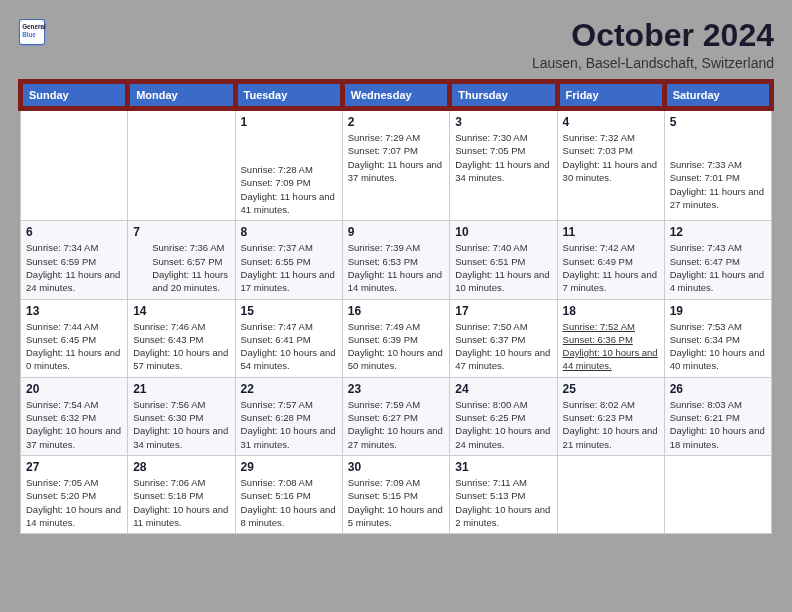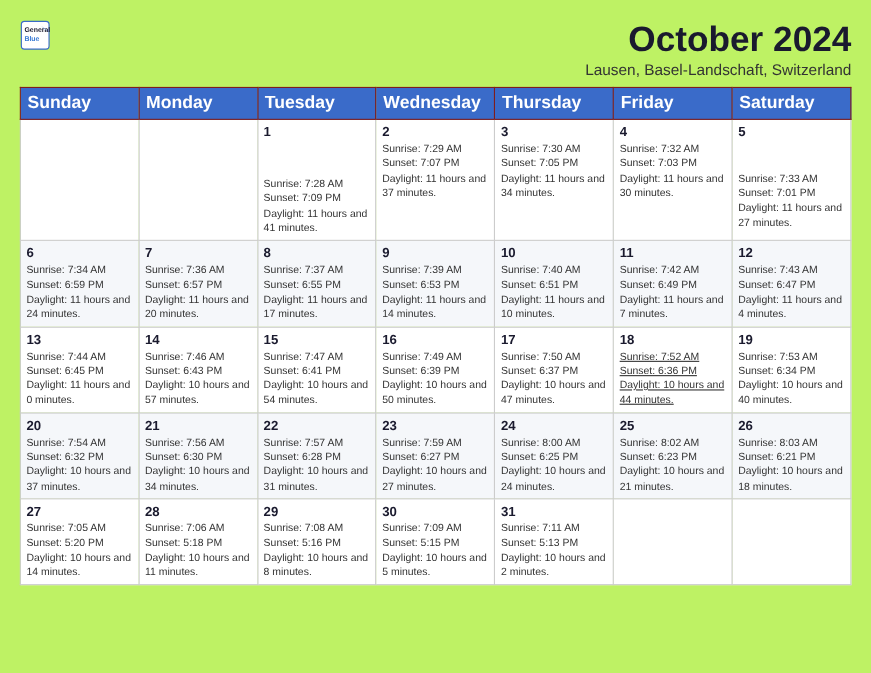--- a/index.html
+++ b/index.html
@@ -7,21 +7,21 @@
       font-family: Arial, sans-serif;
       background: #fff;
       width: 792px;
       height: 612px;
       overflow: hidden;
     }
     .page {
       width: 792px;
       min-height: 612px;
       padding: 18px 18px 28px 18px;
-      background: #bef264;
+      background: #a3a3a3;
     }
     .header-row {
       display: flex;
       justify-content: space-between;
       align-items: flex-start;
       margin-bottom: 8px;
     }
     .logo {
       display: flex;
       align-items: center;
@@ -46,25 +46,25 @@
       margin-top: 2px;
     }
     .calendar {
       width: 100%;
       border-collapse: collapse;
       border: 1px solid #ccc;
     }
     .calendar th {
       background: #3a6bc9;
       color: #fff;
-      font-size: 16px;
+      font-size: 11px;
       font-weight: bold;
       padding: 5px 6px;
       text-align: left;
-      border: 1px solid #7f1d1d;
+      border: 5px solid #7f1d1d;
     }
     .calendar td {
       border: 1px solid #ccc;
       vertical-align: top;
       padding: 4px 5px;
       width: 108px;
       min-height: 78px;
       font-size: 10px;
       color: #333;
       background: #fff;
@@ -159,21 +159,21 @@
         </tr>
         <tr>
           <td>
             <span class="day-num">6</span>
             <div class="day-info" style="white-space: pre-line;">Sunrise: 7:34 AM
 Sunset: 6:59 PM
 Daylight: 11 hours and 24 minutes.</div>
           </td>
           <td>
             <span class="day-num">7</span>
-            <div class="day-info" style="white-space: pre-line;">Sunrise: 7:36 AM
+            <div class="day-info" style="white-space: pre-line; margin-left: 19px;">Sunrise: 7:36 AM
 Sunset: 6:57 PM
 Daylight: 11 hours and 20 minutes.</div>
           </td>
           <td>
             <span class="day-num">8</span>
             <div class="day-info" style="white-space: pre-line;">Sunrise: 7:37 AM
 Sunset: 6:55 PM
 Daylight: 11 hours and 17 minutes.</div>
           </td>
           <td>

